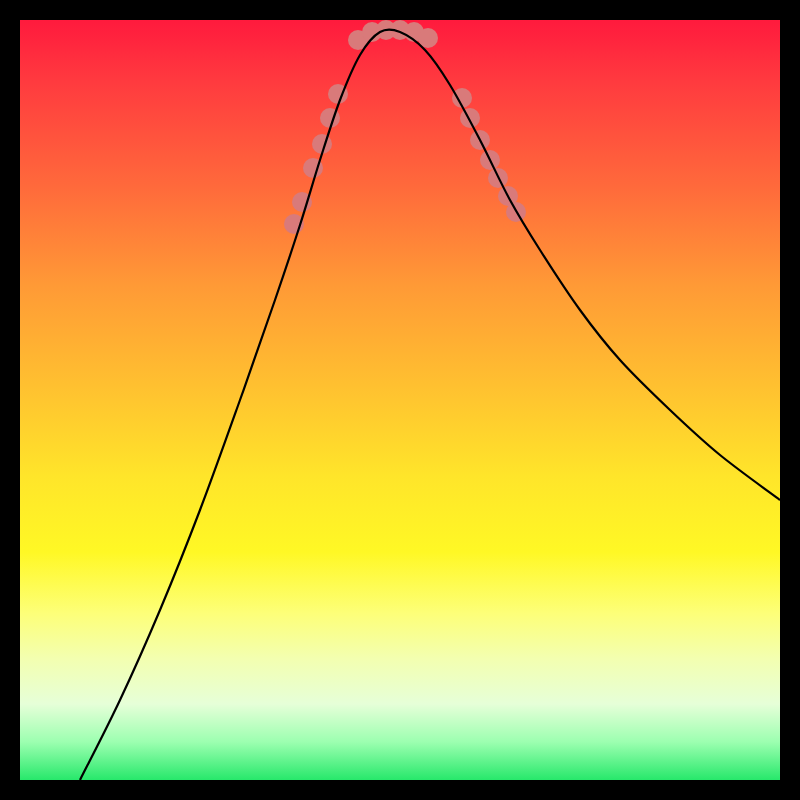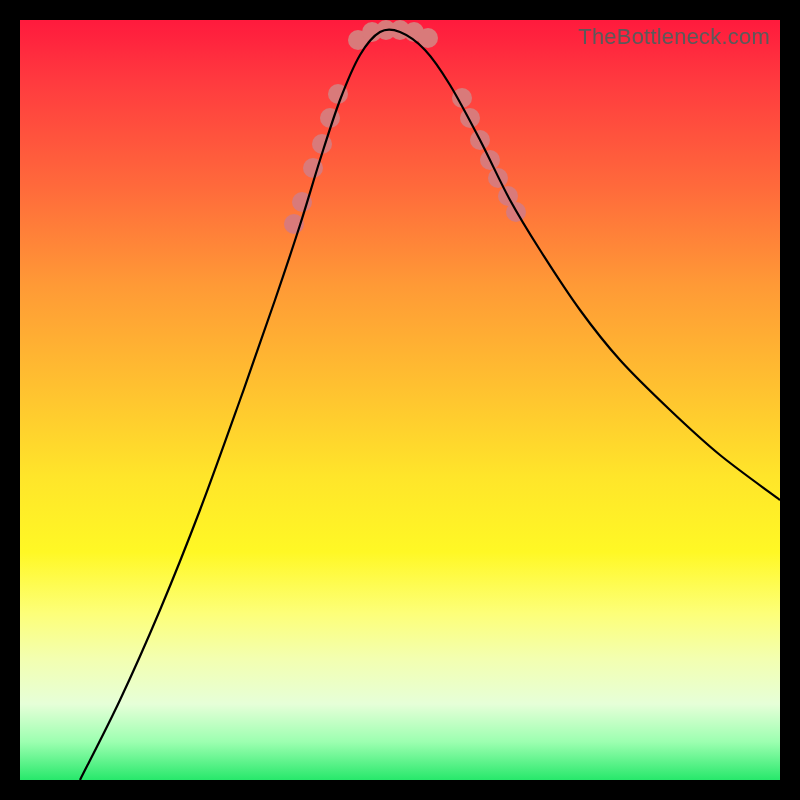--- a/index.html
+++ b/index.html
@@ -55,21 +55,20 @@
     top: 0;
     width: 760px;
     height: 760px;
   }
 </style>
 </head>
 <body>
 
 <div class="frame">
   <div class="plot">
-    <div class="watermark">TheBottleneck.com</div>
     <svg class="curve" viewBox="0 0 760 760" preserveAspectRatio="none">
       <g id="markers-g">
           <circle cx="274" cy="204" r="10" fill="#d97a7a"></circle>
           <circle cx="282" cy="182" r="10" fill="#d97a7a"></circle>
           <circle cx="293" cy="148" r="10" fill="#d97a7a"></circle>
           <circle cx="302" cy="124" r="10" fill="#d97a7a"></circle>
           <circle cx="310" cy="98" r="10" fill="#d97a7a"></circle>
           <circle cx="318" cy="74" r="10" fill="#d97a7a"></circle>
           <circle cx="442" cy="78" r="10" fill="#d97a7a"></circle>
           <circle cx="450" cy="98" r="10" fill="#d97a7a"></circle>

